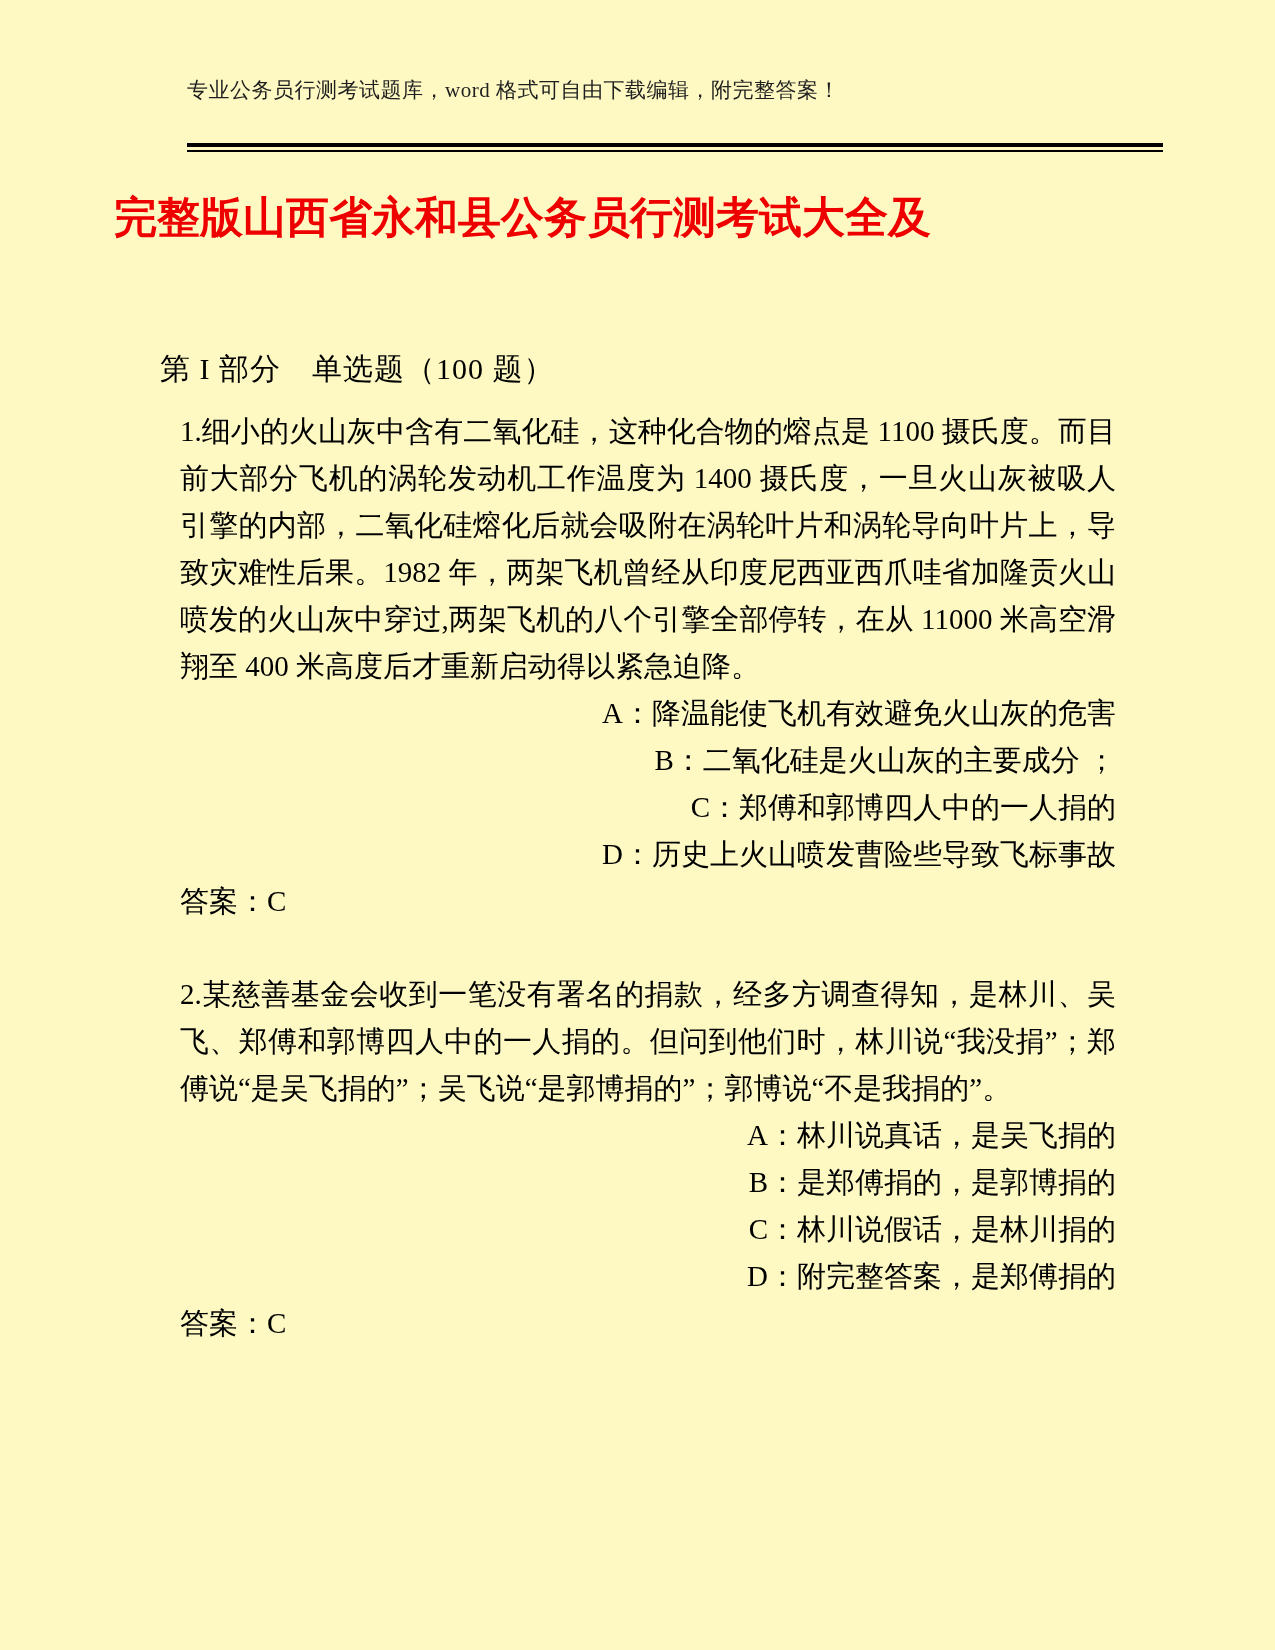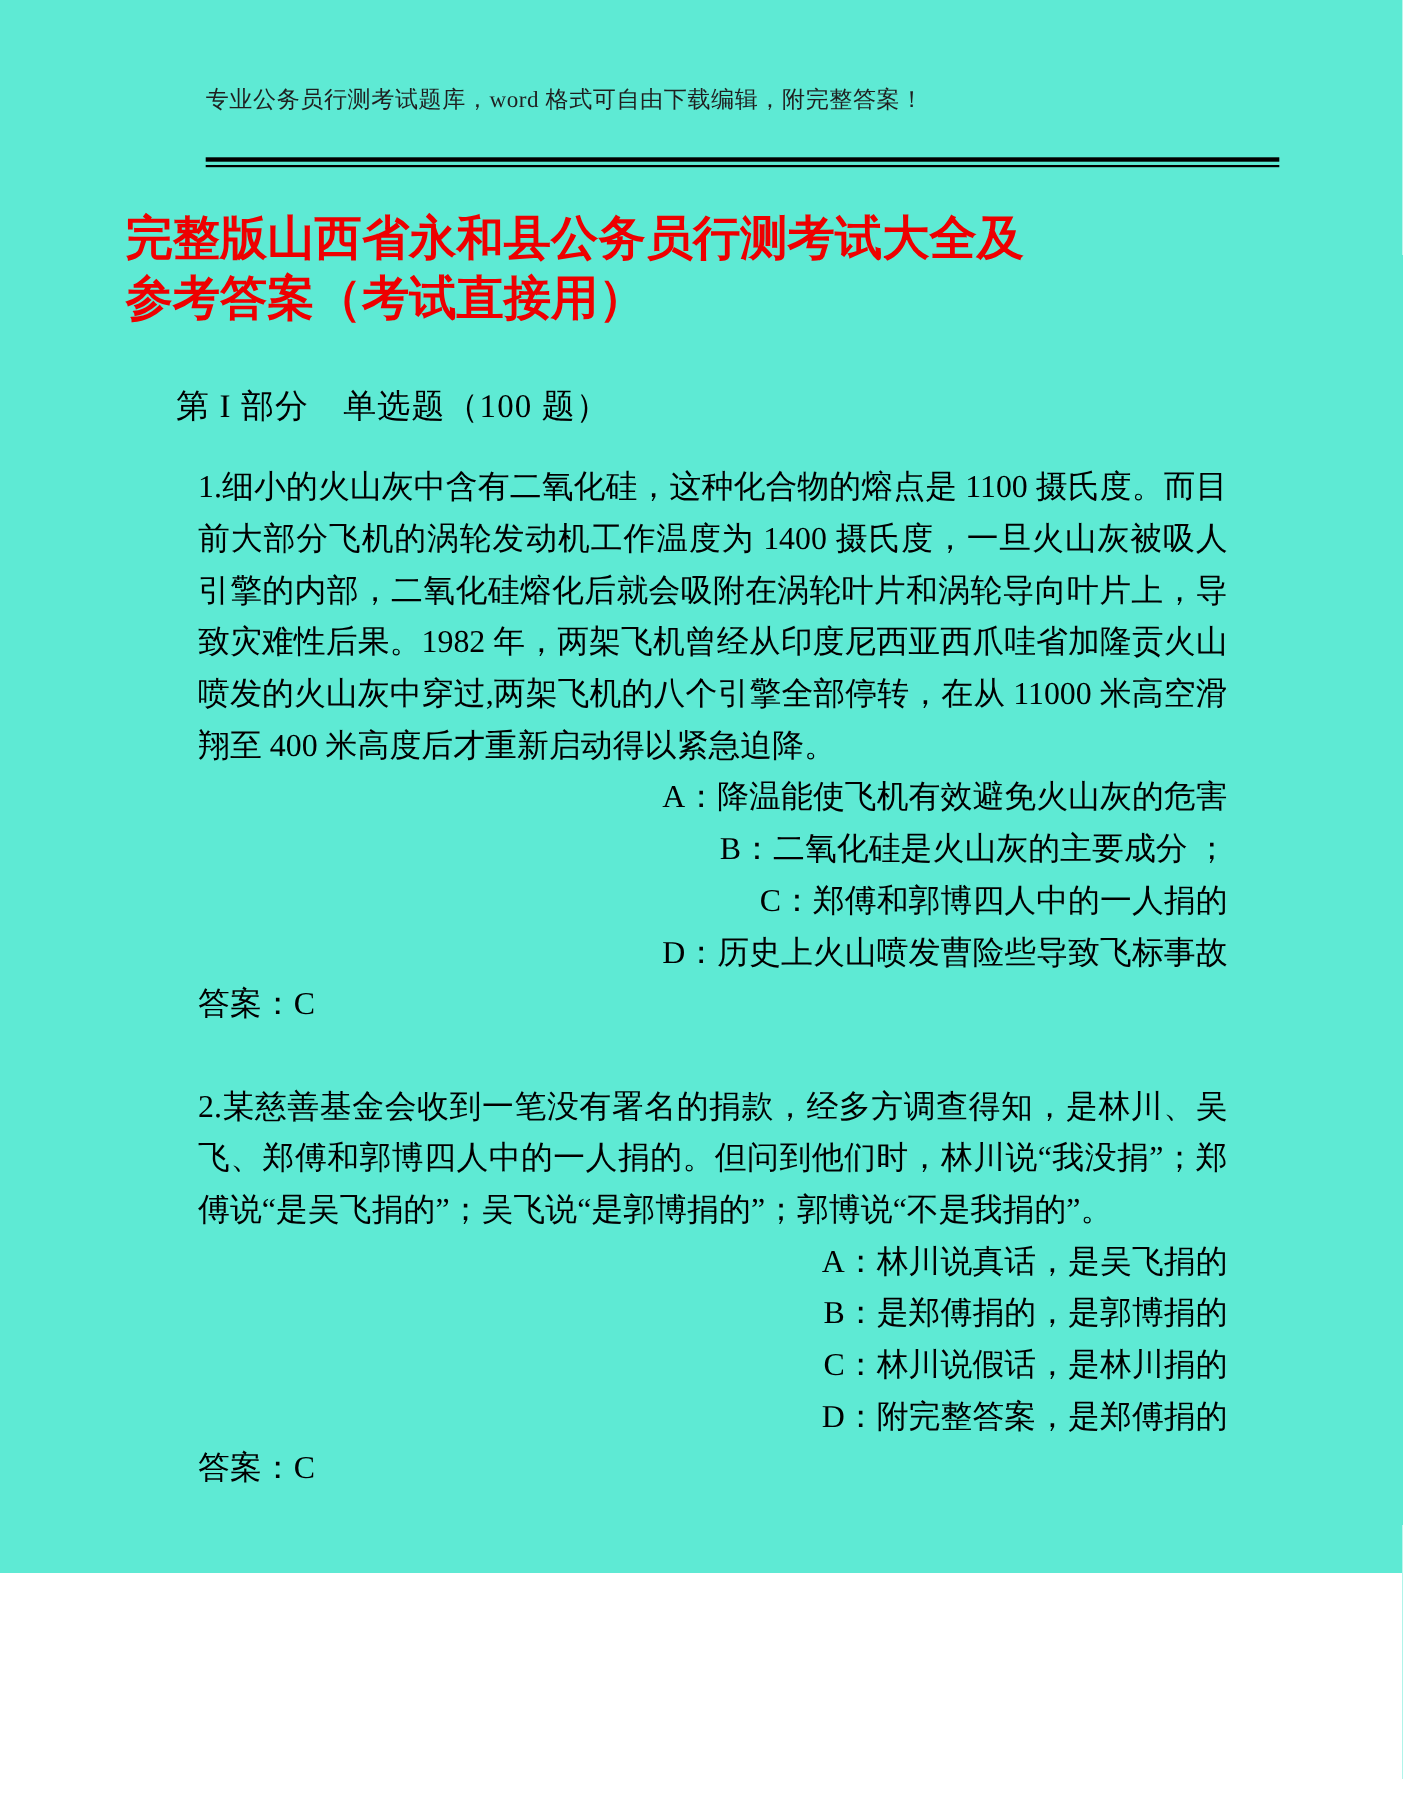--- a/index.html
+++ b/index.html
@@ -3,22 +3,22 @@
 <meta charset="utf-8">
 <style>
   html, body {
     margin: 0;
     padding: 0;
     background: #ffffff;
   }
   .page {
     position: relative;
     width: 1275px;
-    height: 1430px;
-    background: #5eead4;
+    height: 1650px;
+    background: #fef9c3;
     color: #000000;
     font-family: "Liberation Serif", serif;
     overflow: hidden;
   }
   .header-note {
     position: absolute;
     left: 187px;
     top: 76px;
     width: 960px;
     font-size: 21px;
@@ -57,21 +57,21 @@
     top: 349px;
     width: 955px;
     text-align: left;
     font-size: 30px;
     letter-spacing: 1px;
     color: #000000;
   }
   .content {
     position: absolute;
     left: 180px;
-    top: 420px;
+    top: 408px;
     width: 936px;
     font-size: 29px;
     line-height: 47px;
   }
   .question + .question {
     margin-top: 46px;
   }
   .stem {
     margin: 0;
     text-align: justify;
@@ -87,21 +87,20 @@
 <body>
 
 <div class="page">
 
   <div class="header-note">专业公务员行测考试题库，word 格式可自由下载编辑，附完整答案！</div>
 
   <div class="header-rule"></div>
 
   <h1 class="doc-title">
     <span class="title-line">完整版山西省永和县公务员行测考试大全及</span>
-    <span class="title-line">参考答案（考试直接用）</span>
   </h1>
 
   <div class="section-heading">第 I 部分　单选题（100 题）</div>
 
   <div class="content">
 
     <div class="question">
       <p class="stem">1.细小的火山灰中含有二氧化硅，这种化合物的熔点是 1100 摄氏度。而目前大部分飞机的涡轮发动机工作温度为 1400 摄氏度，一旦火山灰被吸人引擎的内部，二氧化硅熔化后就会吸附在涡轮叶片和涡轮导向叶片上，导致灾难性后果。1982 年，两架飞机曾经从印度尼西亚西爪哇省加隆贡火山喷发的火山灰中穿过,两架飞机的八个引擎全部停转，在从 11000 米高空滑翔至 400 米高度后才重新启动得以紧急迫降。</p>
       <div class="option">A：降温能使飞机有效避免火山灰的危害</div>
       <div class="option">B：二氧化硅是火山灰的主要成分 ；</div>

